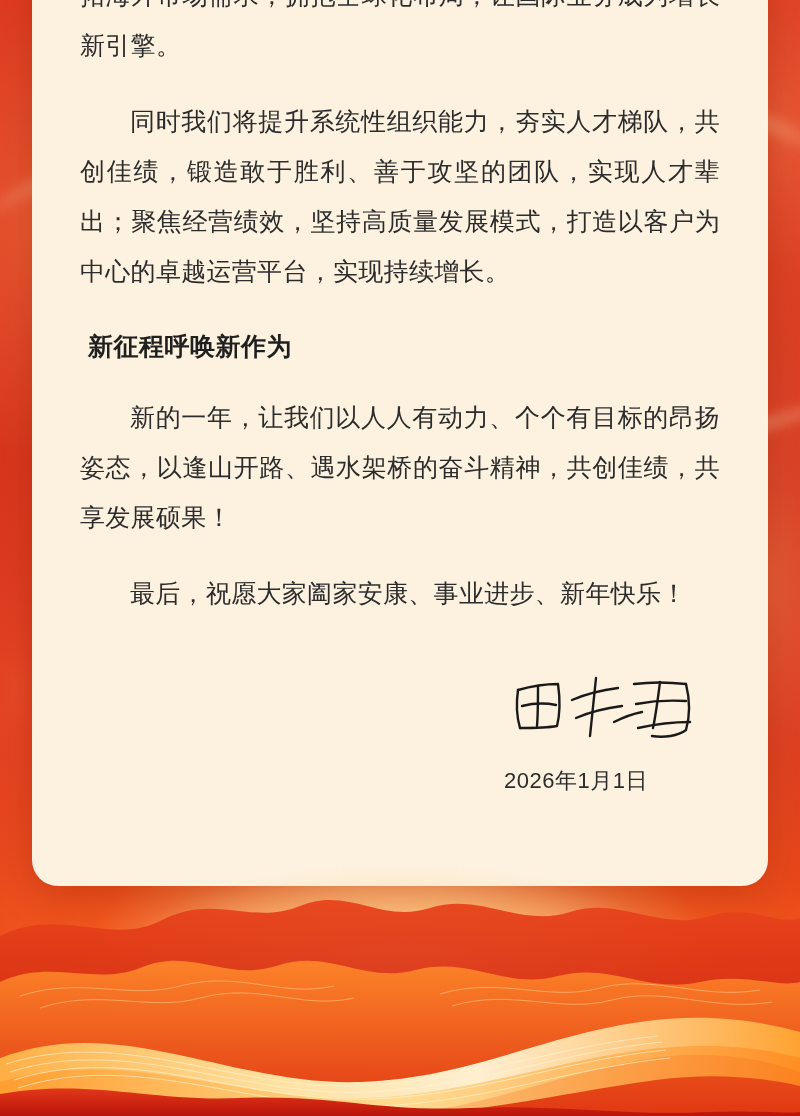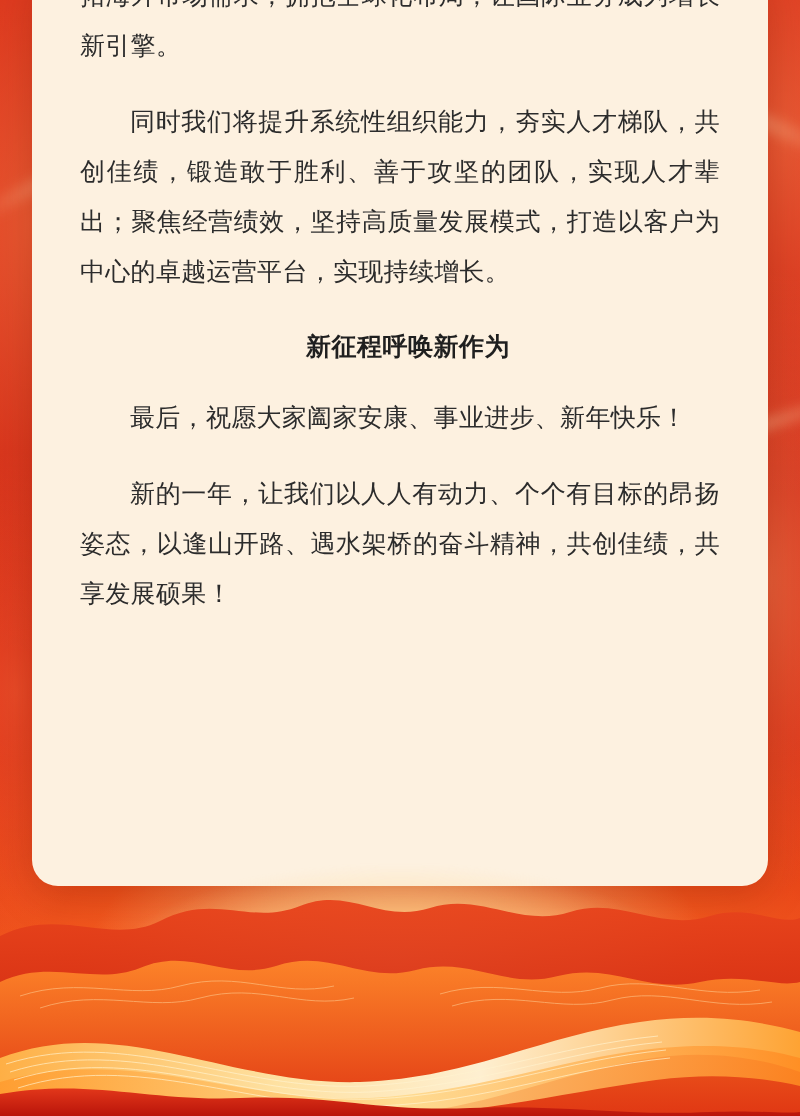--- a/index.html
+++ b/index.html
@@ -68,27 +68,26 @@
     line-height: 50px;
     color: #2c2c2c;
     letter-spacing: 0.3px;
     text-align: justify;
     text-justify: inter-ideograph;
   }
   p.indent {
     text-indent: 2em;
   }
   h3.section-title {
-    margin: 30px 0 26px 16px;
+    margin: 30px 0 26px 8px;
     font-size: 25px;
     line-height: 40px;
     font-weight: bold;
     color: #1f1f1f;
     letter-spacing: 0.5px;
-    text-align: center;
   }
   .top-clip {
     margin-top: -8px;
   }
 
   
   .signature-block {
     margin-top: 52px;
     text-align: right;
     padding-right: 20px;
@@ -142,24 +141,46 @@
 
   <div class="card">
     <div class="card-inner">
 
       <p class="body-text top-clip">拓海外市场需求，拥抱全球化布局，让国际业务成为增长新引擎。</p>
 
       <p class="body-text indent">同时我们将提升系统性组织能力，夯实人才梯队，共创佳绩，锻造敢于胜利、善于攻坚的团队，实现人才辈出；聚焦经营绩效，坚持高质量发展模式，打造以客户为中心的卓越运营平台，实现持续增长。</p>
 
       <h3 class="section-title">新征程呼唤新作为</h3>
 
+      <p class="body-text indent">新的一年，让我们以人人有动力、个个有目标的昂扬姿态，以逢山开路、遇水架桥的奋斗精神，共创佳绩，共享发展硕果！</p>
+
       <p class="body-text indent">最后，祝愿大家阖家安康、事业进步、新年快乐！</p>
 
-      <p class="body-text indent">新的一年，让我们以人人有动力、个个有目标的昂扬姿态，以逢山开路、遇水架桥的奋斗精神，共创佳绩，共享发展硕果！</p>
-
+      <div class="signature-block">
+        <div class="signature">
+          <svg viewBox="0 0 190 78" width="190" height="78" aria-hidden="true">
+            <g fill="none" stroke="#1a1a1a" stroke-width="2.4" stroke-linecap="round" stroke-linejoin="round">
+              <path d="M8 20 C6 34 7 48 10 58"></path>
+              <path d="M8 20 C22 16 36 14 48 14 C50 28 50 44 47 56 C36 58 20 58 10 58"></path>
+              <path d="M12 36 C24 33 36 33 46 35"></path>
+              <path d="M28 16 C28 30 28 44 27 56"></path>
+              <path d="M62 30 C76 24 92 20 108 18"></path>
+              <path d="M86 8 C84 26 82 46 80 66"></path>
+              <path d="M66 48 C80 42 96 38 112 36"></path>
+              <path d="M104 52 C112 48 122 44 132 42"></path>
+              <path d="M124 14 C140 12 158 12 176 14"></path>
+              <path d="M150 12 C148 28 146 44 143 58"></path>
+              <path d="M126 34 C142 31 160 30 176 31"></path>
+              <path d="M128 58 C146 54 164 52 180 52"></path>
+              <path d="M176 14 C180 30 180 46 176 60 C168 66 154 68 142 66"></path>
+            </g>
+          </svg>
+        </div>
+        <div class="sign-date">2026年1月1日</div>
+      </div>
 
     </div>
   </div>
 
   <div class="glow"></div>
 
   <div class="bottom-art">
     <svg viewBox="0 0 800 330" preserveAspectRatio="none" aria-hidden="true">
       <defs>
         <linearGradient id="mtnDark" x1="0" y1="0" x2="0" y2="1">

